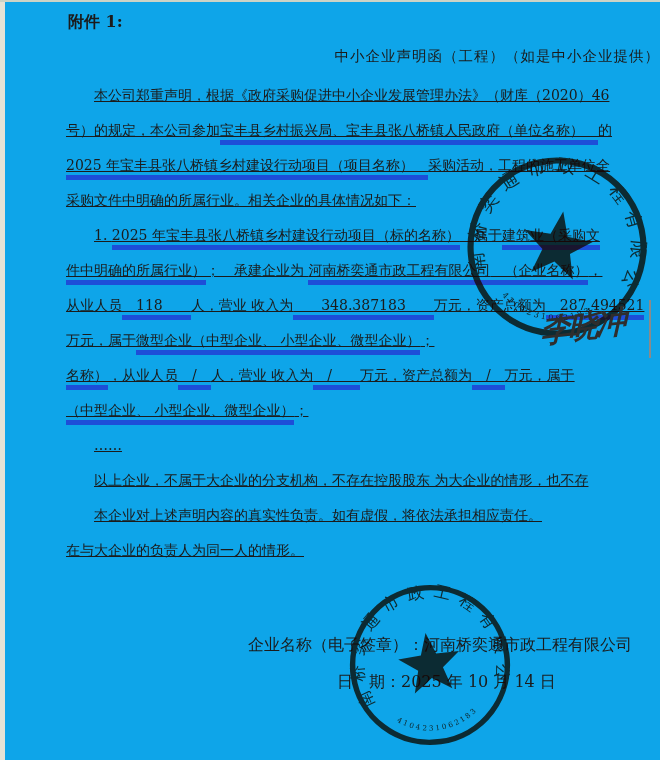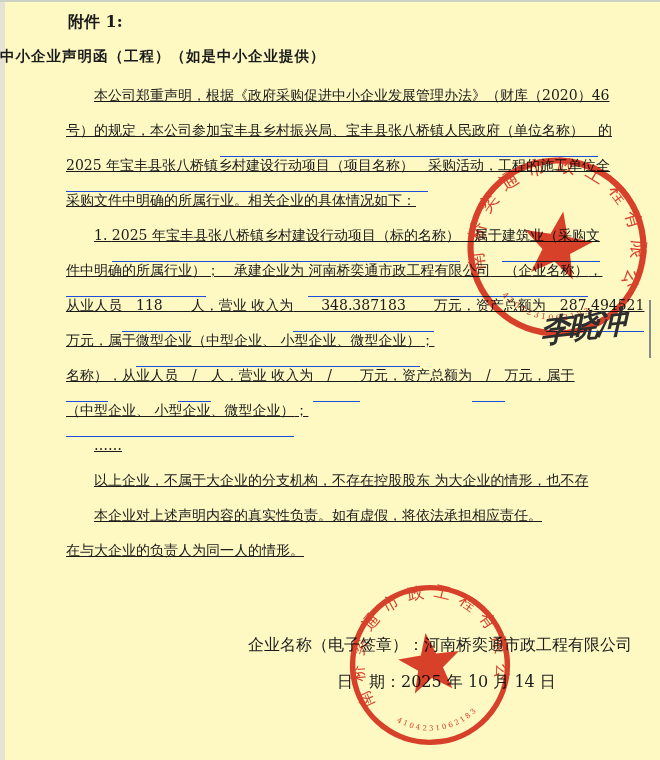--- a/index.html
+++ b/index.html
@@ -1,28 +1,28 @@
 <!DOCTYPE html>
 <html><head>
 <meta charset="utf-8">
 <style>
   html,body { margin:0; padding:0; background:#ffffff; }
   .page {
-    position:relative; width:660px; height:760px; background:#fef9c3;
+    position:relative; width:660px; height:760px; background:#0ea5e9;
     font-family:"DejaVu Serif","Liberation Serif",serif; color:#1b1b1b; overflow:hidden;
   }
   .edge-left { position:absolute; left:0; top:0; width:5px; height:760px; background:#e6e3d6; }
   .edge-top  { position:absolute; left:0; top:0; width:660px; height:2px; background:#ccd3c6; }
   .att   { position:absolute; left:68px; top:12px; font-size:16px; font-weight:bold; }
-  .title { position:absolute; left:0; top:47px; width:660px; text-align:left;
-           font-size:14.5px; font-weight:bold; letter-spacing:1px; }
+  .title { position:absolute; left:0; top:47px; width:660px; text-align:right;
+           font-size:14.5px; font-weight:normal; letter-spacing:1px; }
   .docbody { position:absolute; left:66px; top:78px; width:552px; font-size:14px;text-decoration:underline; }
   .line  { height:35px; line-height:35px; white-space:nowrap; }
   .indent{ padding-left:28px; }
-  .u     { border-bottom:1px solid #1d4ed8; padding-bottom:18px; }
+  .u     { border-bottom:5px solid #1d4ed8; padding-bottom:2px; }
   .footer-line { position:absolute; font-size:16px; white-space:nowrap; }
   .company-line { left:248px; top:635px; }
   .date-line    { left:337px; top:672px; }
   .signature {
     position:absolute; left:540px; top:306px; font-size:31px; font-weight:bold;
     font-style:italic; color:#2e2e2e; letter-spacing:-3px;
     transform:rotate(-7deg) skewX(-6deg); white-space:nowrap;
   }
   .seal { position:absolute; mix-blend-mode:multiply; opacity:0.88; }
   .seal-top    { left:462px; top:152px; }

